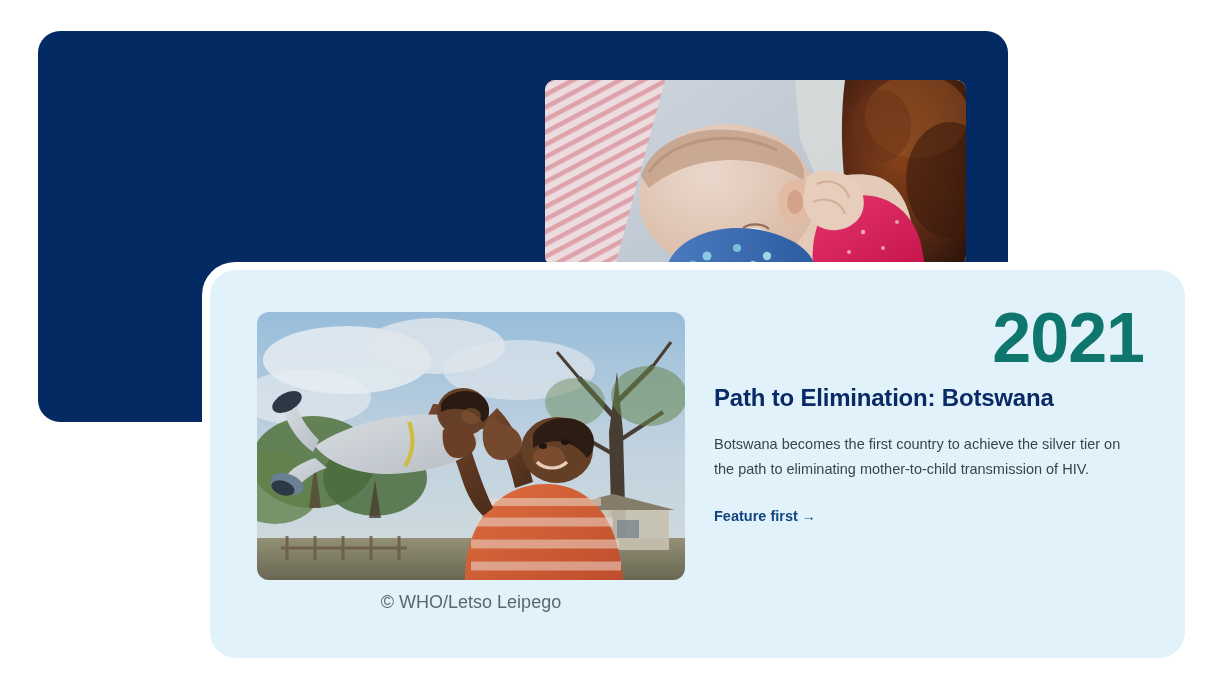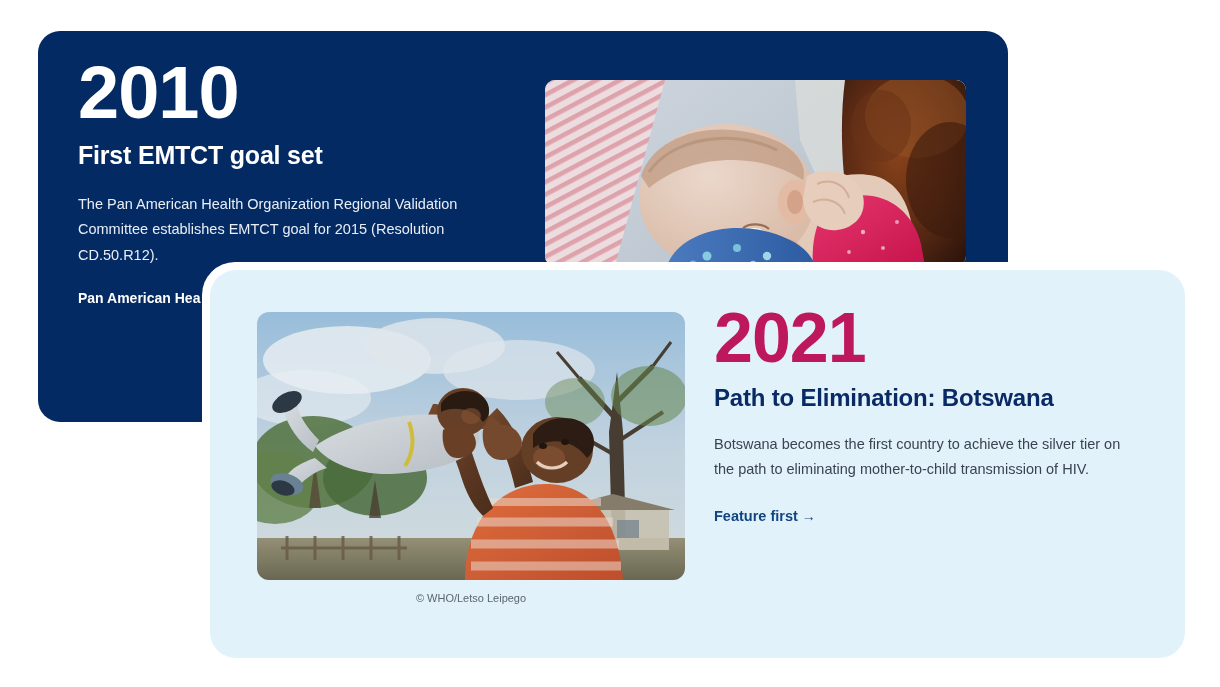--- a/index.html
+++ b/index.html
@@ -114,37 +114,38 @@
     overflow: hidden;
   }
   .photo2 svg { display: block; }
 
   .credit {
     position: absolute;
     left: 47px;
     top: 322px;
     width: 428px;
     text-align: center;
-    font-size: 11px;
+    font-size: 18px;
     color: #5a6670;
   }
 
   .light-text {
     position: absolute;
     left: 504px;
     top: 35px;
     width: 430px;
   }
   .year-light {
     font-size: 70px;
     font-weight: 700;
     line-height: 0.95;
-    color: #be185d;
+    color: #0f766e;
     letter-spacing: -1px;
     margin: 0 0 12px 0;
+    text-align: right;
   }
   .headline-light {
     font-size: 24px;
     font-weight: 700;
     color: #0A2A66;
     margin: 8px 0 20px 0;
     letter-spacing: -0.2px;
   }
   .para-light {
     font-size: 14.5px;
@@ -167,26 +168,20 @@
     margin-left: 4px;
   }
 </style>
 </head>
 <body>
 
 <div class="stage">
 
   <div class="card-dark">
 
-    <div class="body-area">
-      <div class="year-dark">2010</div>
-      <div class="headline-dark">First EMTCT goal set</div>
-      <p class="para-dark">The Pan American Health Organization Regional Validation Committee establishes EMTCT goal for 2015 (Resolution CD.50.R12).</p>
-      <p class="source-dark">Pan American Hea</p>
-    </div>
 
     <div class="photo1">
       <svg width="421" height="186" viewBox="0 0 421 186" xmlns="http://www.w3.org/2000/svg">
         <defs>
           <linearGradient id="pinkStripe" x1="0" y1="0" x2="1" y2="1">
             <stop offset="0" stop-color="#F6DCDE"></stop>
             <stop offset="1" stop-color="#EFC9CE"></stop>
           </linearGradient>
           <linearGradient id="greyCloth" x1="0" y1="0" x2="1" y2="1">
             <stop offset="0" stop-color="#D7DEE4"></stop>

